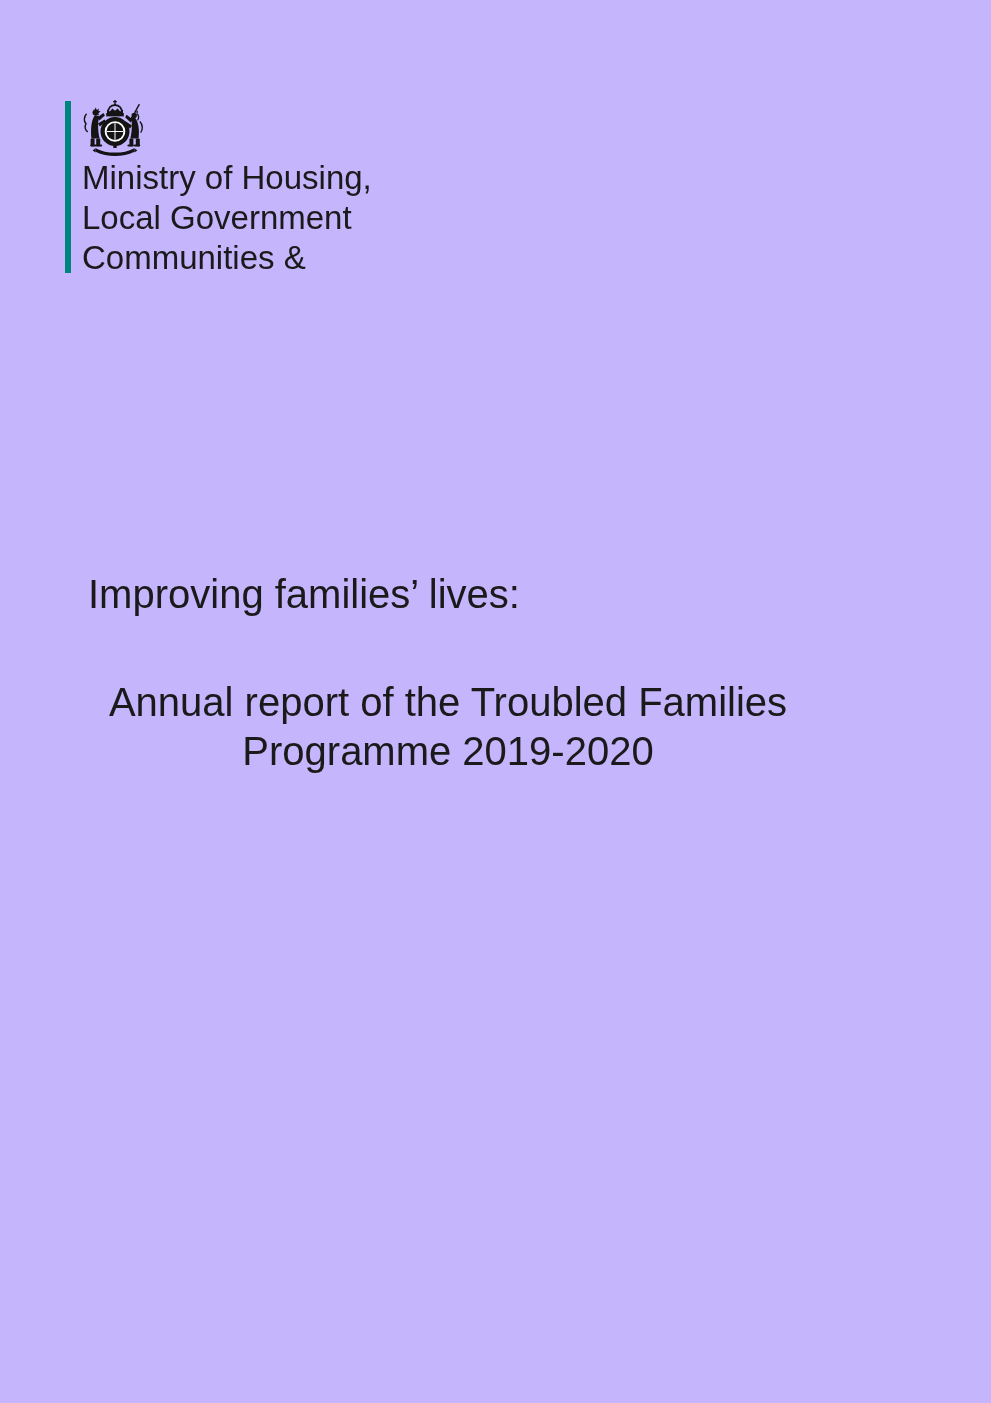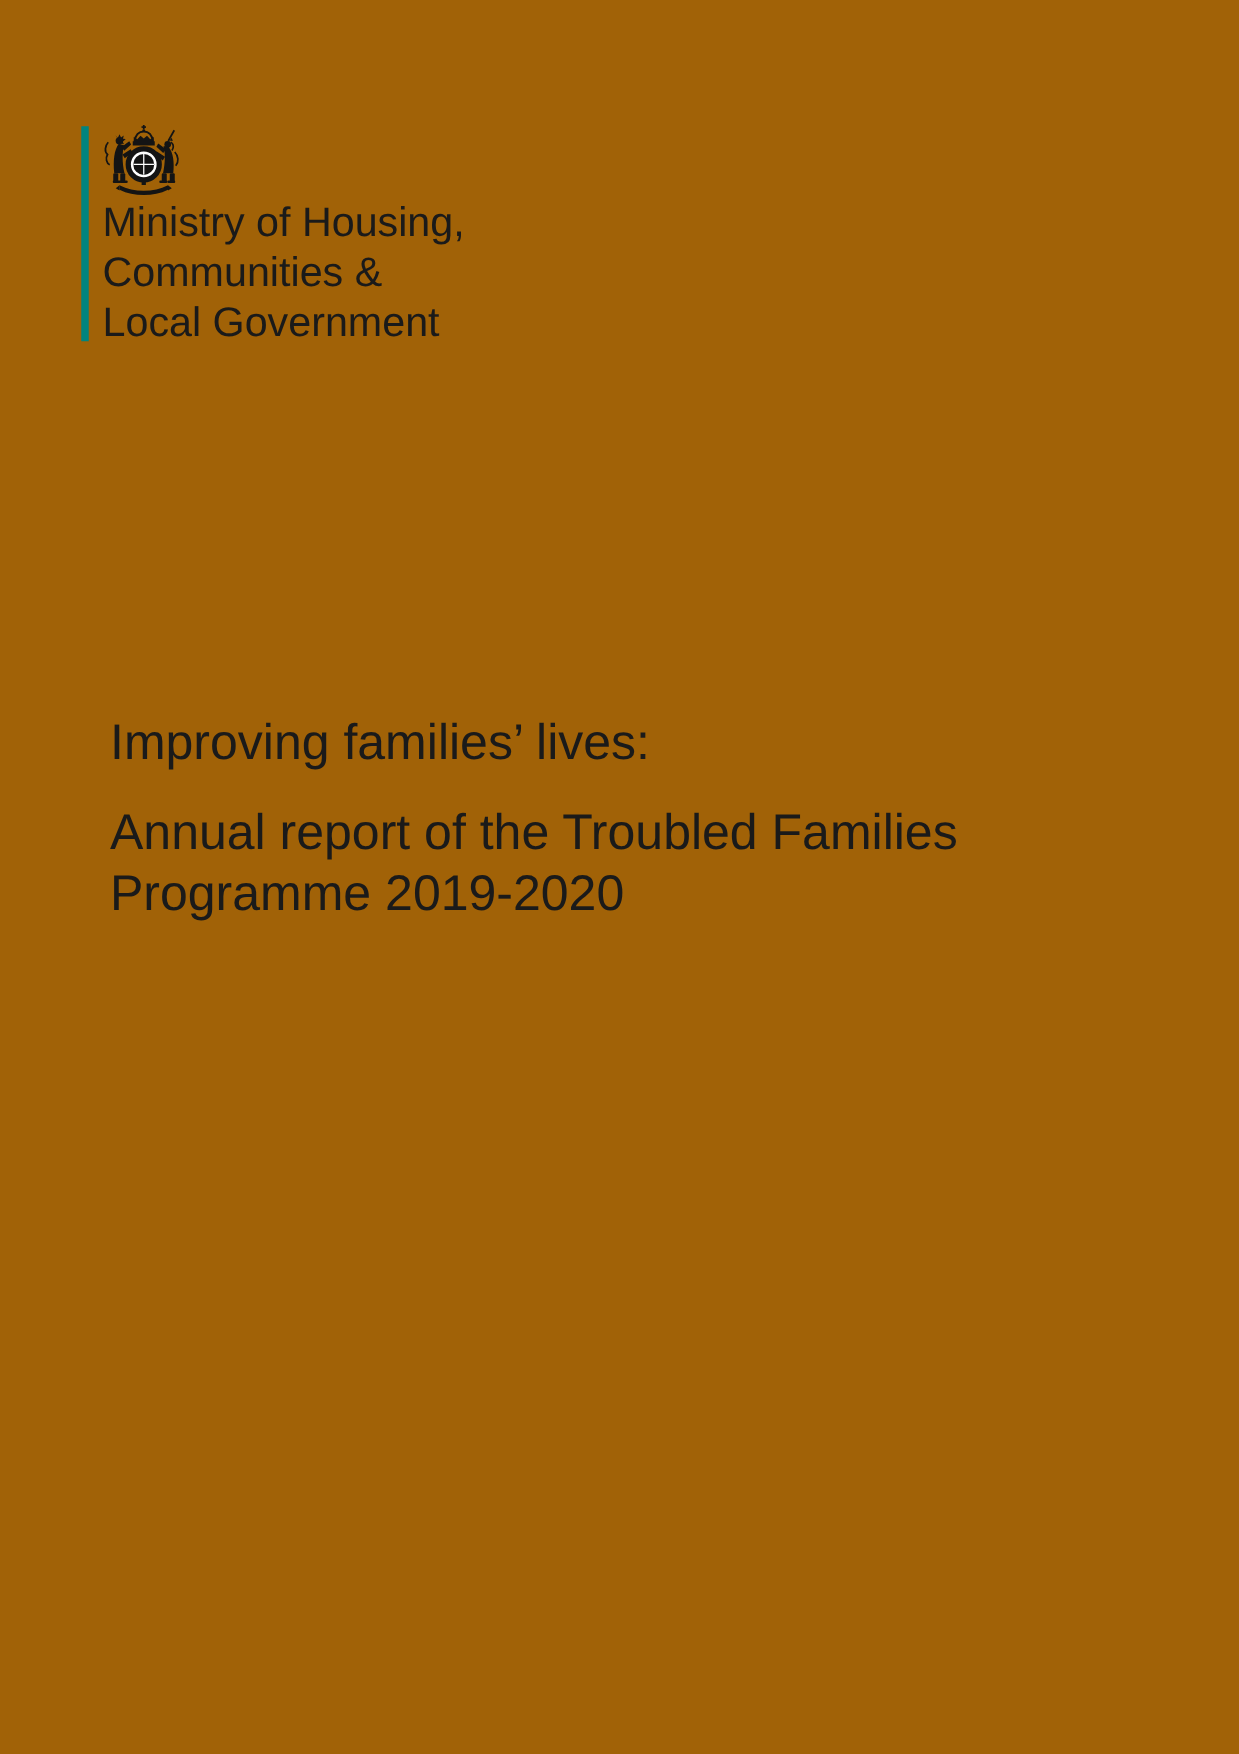--- a/index.html
+++ b/index.html
@@ -4,21 +4,21 @@
 <style>
   html, body {
     margin: 0;
     padding: 0;
     background: #ffffff;
   }
   .page {
     position: relative;
     width: 991px;
     height: 1403px;
-    background: #a16207;
+    background: #c4b5fd;
     overflow: hidden;
     font-family: "Liberation Sans", sans-serif;
     color: #1a1a1a;
   }
   .logo-bar {
     position: absolute;
     left: 65px;
     top: 101px;
     width: 6px;
     height: 172px;
@@ -52,27 +52,28 @@
     margin: 0;
     font-size: 40px;
     font-weight: 400;
     line-height: 49px;
     color: #1a1a1a;
     white-space: nowrap;
   }
   .cover-subtitle {
     position: absolute;
     left: 88px;
-    top: 642px;
+    top: 678px;
     margin: 0;
     width: 720px;
     font-size: 40px;
     font-weight: 400;
     line-height: 49px;
     color: #1a1a1a;
+    text-align: center;
   }
 </style>
 </head>
 <body>
 
 <div class="page">
 
   <header>
     <div class="logo-bar" style="background-color: rgb(0, 132, 126);"></div>
 
@@ -122,22 +123,22 @@
           <circle cx="32" cy="31.5" r="12.4" fill="#ffffff" stroke="#141414" stroke-width="4.2"></circle>
           <circle cx="32" cy="31.5" r="8.4"></circle>
           <path d="M32,23.2 L32,39.8 M23.8,31.5 L40.2,31.5" stroke="#ffffff" stroke-width="1" fill="none"></path>
           <rect x="30.3" y="44.8" width="3.4" height="3.2"></rect>
         </g>
       </svg>
     </div>
 
     <div class="dept-name">
       <div>Ministry of Housing,</div>
+      <div>Local Government</div>
       <div>Communities &amp;</div>
-      <div>Local Government</div>
     </div>
   </header>
 
   <main>
     <h1 class="cover-title">Improving families’ lives:</h1>
     <p class="cover-subtitle">Annual report of the Troubled Families Programme 2019-2020</p>
   </main>
 
 </div>
 

